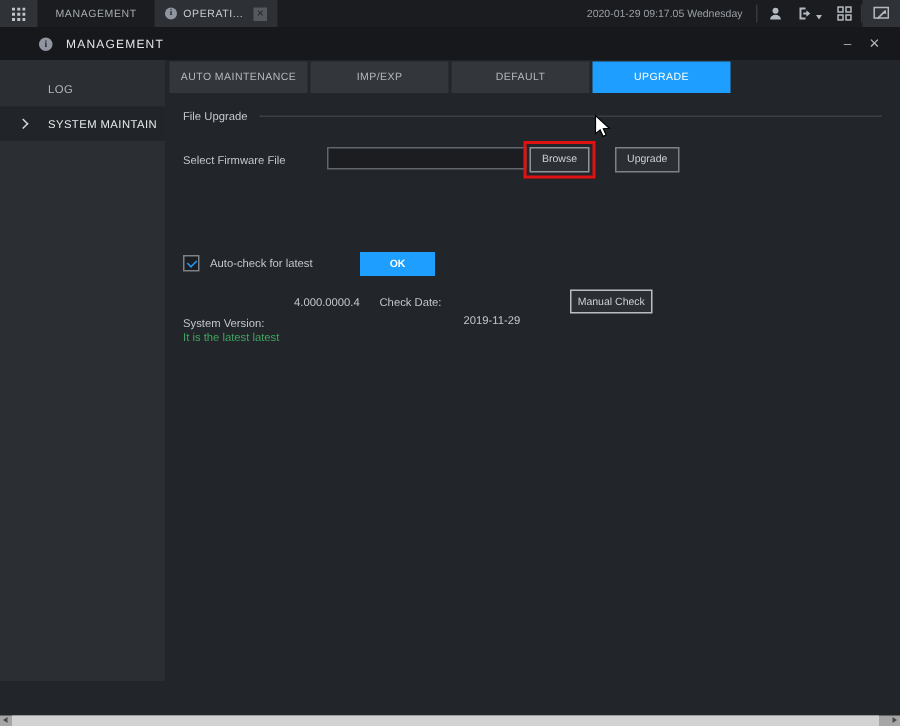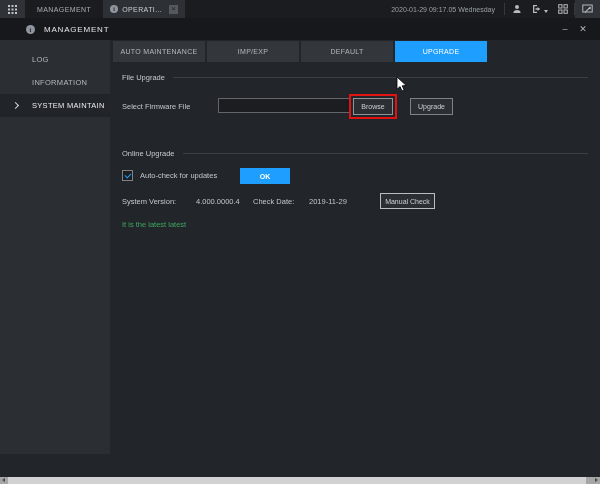--- a/index.html
+++ b/index.html
@@ -156,24 +156,20 @@
     <span class="win-btn">–</span>
     <span class="win-btn">✕</span>
   </div>
 </div>
 
 <div class="sidebar">
   <div class="side-item">
 
     <span>LOG</span>
   </div>
-  <div class="side-item">
-
-    <span>INFORMATION</span>
-  </div>
   <div class="side-item selected">
     <span class="chev"></span>
     <span>SYSTEM MAINTAIN</span>
   </div>
 </div>
 
 <div class="main">
 
   <div class="tabs">
     <div class="tab">
@@ -198,37 +194,33 @@
   <span class="lbl" style="left:12px;top:62px;text-align:center;">Select Firmware File</span>
   <input class="file-input" type="text" value="" style="">
   <div class="btn btn-browse">
     <span>Browse</span>
   </div>
   <div class="red-box"></div>
   <div class="btn btn-upgrade">
     <span>Upgrade</span>
   </div>
 
-  <div class="section-head" style="top:109px;">
-    <span class="section-title">Online Upgrade</span>
-    <span class="section-line"></span>
-  </div>
 
   <div class="checkbox">
     <span class="mark"></span>
   </div>
-  <span class="lbl" style="left:30px;top:131px;">Auto-check for updates</span>
+  <span class="lbl" style="left:30px;top:131px;">Auto-check for latest</span>
   <div class="btn btn-ok">
     <span>OK</span>
   </div>
 
-  <span class="lbl" style="left:12px;top:157px;">System Version:</span>
+  <span class="lbl" style="left:12px;top:171px;">System Version:</span>
   <span class="lbl" style="left:86px;top:157px;">4.000.0000.4</span>
   <span class="lbl" style="left:143px;top:157px;">Check Date:</span>
-  <span class="lbl" style="left:186px;top:157px;padding-left:13px;">2019-11-29</span>
+  <span class="lbl" style="left:186px;top:169px;padding-left:13px;">2019-11-29</span>
   <div class="btn btn-manual">
     <span>Manual Check</span>
   </div>
 
   <span class="status-green">It is the latest latest</span>
 </div>
 
 <div class="cursor">
   <svg width="12" height="17" viewBox="0 0 12 17">
     <path d="M1 1 L1 13.2 L4.1 10.6 L6 14.9 L8.1 14 L6.2 9.8 L10.2 9.5 Z" fill="#ffffff" stroke="#000000" stroke-width="0.8"></path>

